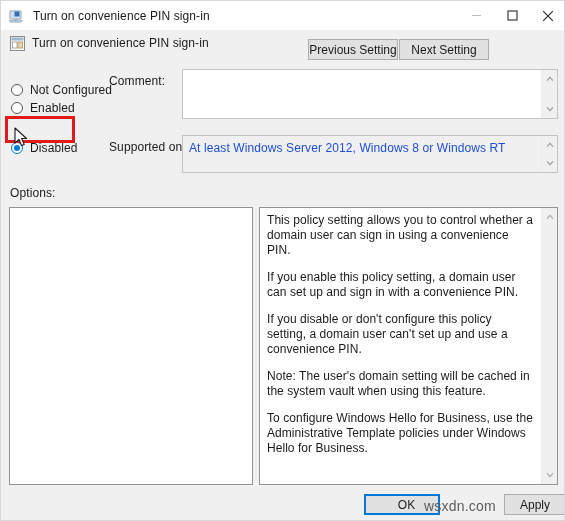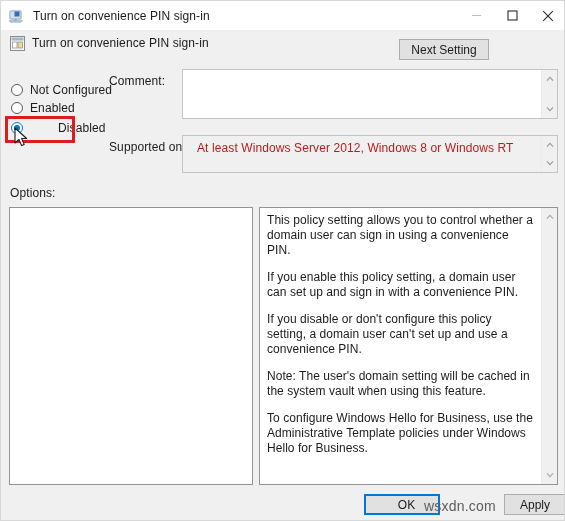--- a/index.html
+++ b/index.html
@@ -182,24 +182,23 @@
     border: 1px solid #c4c4c4;
     box-sizing: border-box;
   }
   .readonly-box {
     background: #f0f0f0;
   }
   .box-text {
     position: absolute;
     left: 6px; top: 5px;
     font-size: 12px;
-    color: #b91c1c;
+    color: #1d4ed8;
     white-space: nowrap;
     letter-spacing: 0.1px;
-    margin-left: 8px;
   }
   .vscroll {
     position: absolute;
     right: 0; top: 0;
     width: 16px;
     height: 100%;
     background: #f0f0f0;
     border-left: 1px solid #ebebeb;
     box-sizing: border-box;
   }
@@ -324,35 +323,36 @@
       <svg width="17" height="17" viewBox="0 0 17 17">
         <rect x="1.5" y="1.5" width="14" height="14" fill="#f7f7f7" stroke="#8a8a8a" stroke-width="1"></rect>
         <rect x="2.5" y="2.5" width="12" height="3" fill="#9fb8cc"></rect>
         <rect x="3.5" y="7" width="4.5" height="6" fill="#ffffff" stroke="#8a8a8a" stroke-width="0.7"></rect>
         <rect x="9" y="7" width="4.5" height="6" fill="#e8d9a8" stroke="#9a8a5a" stroke-width="0.7"></rect>
       </svg>
     </div>
     <div class="policy-title">Turn on convenience PIN sign-in</div>
   </div>
 
+  <button class="btn" id="prev-setting">Previous Setting</button>
   <button class="btn" id="next-setting">Next Setting</button>
 
   <div class="body-area">
 
     <div class="radio-row" style="top:13px;margin-top:7px;">
       <span class="radio-circle"></span>
       <span class="radio-label">Not Configured</span>
     </div>
 
     <div class="radio-row" style="top:38px;align-items:center;">
       <span class="radio-circle"></span>
       <span class="radio-label">Enabled</span>
     </div>
 
-    <div class="radio-row checked" style="top:58px;gap:28px;">
+    <div class="radio-row checked" style="top:78px;">
       <span class="radio-circle"></span>
       <span class="radio-label">Disabled</span>
     </div>
 
     <div class="lbl" style="left:108px; top:13px;">Comment:</div>
     <div class="textbox" style="left:181px; top:8px; width:376px; height:50px;">
       <div class="box-text"></div>
       <div class="vscroll">
         <div class="arrow up">
           <svg width="8" height="6" viewBox="0 0 8 6">

